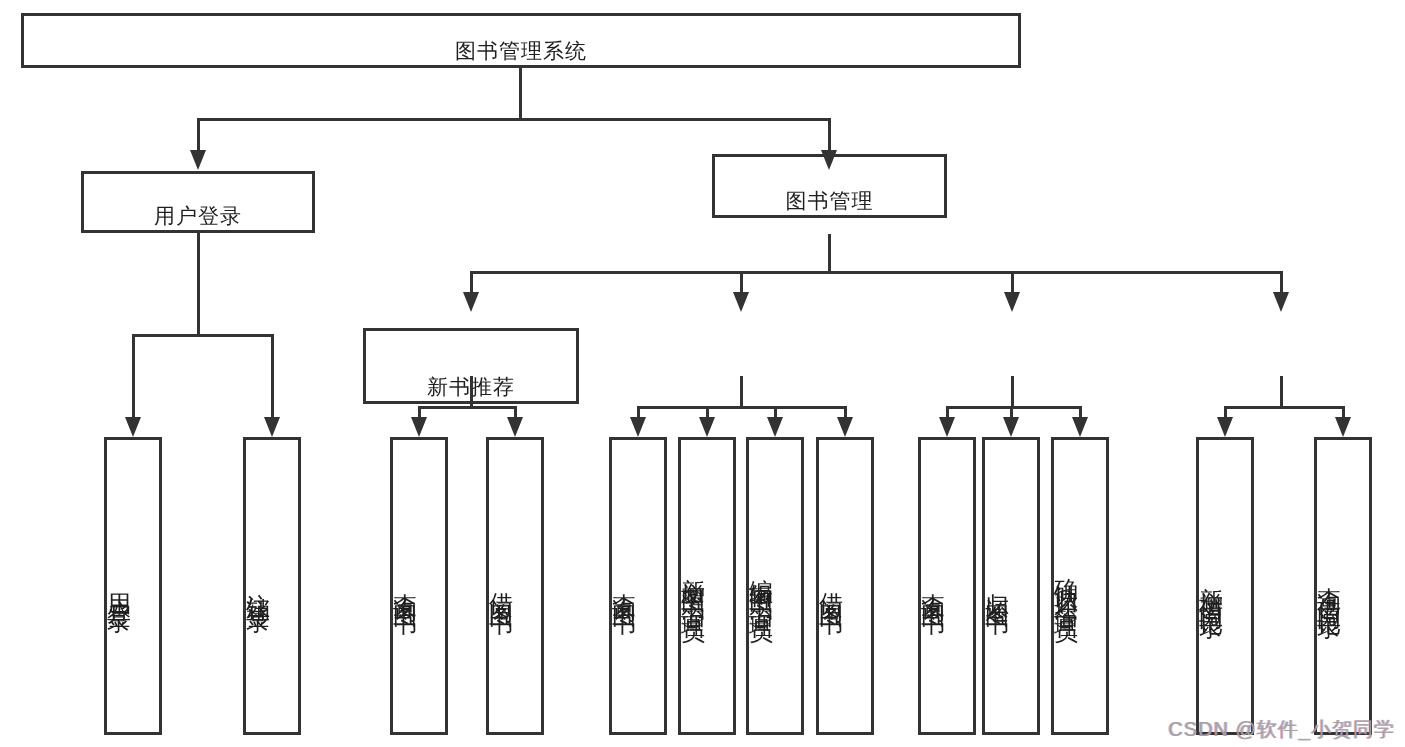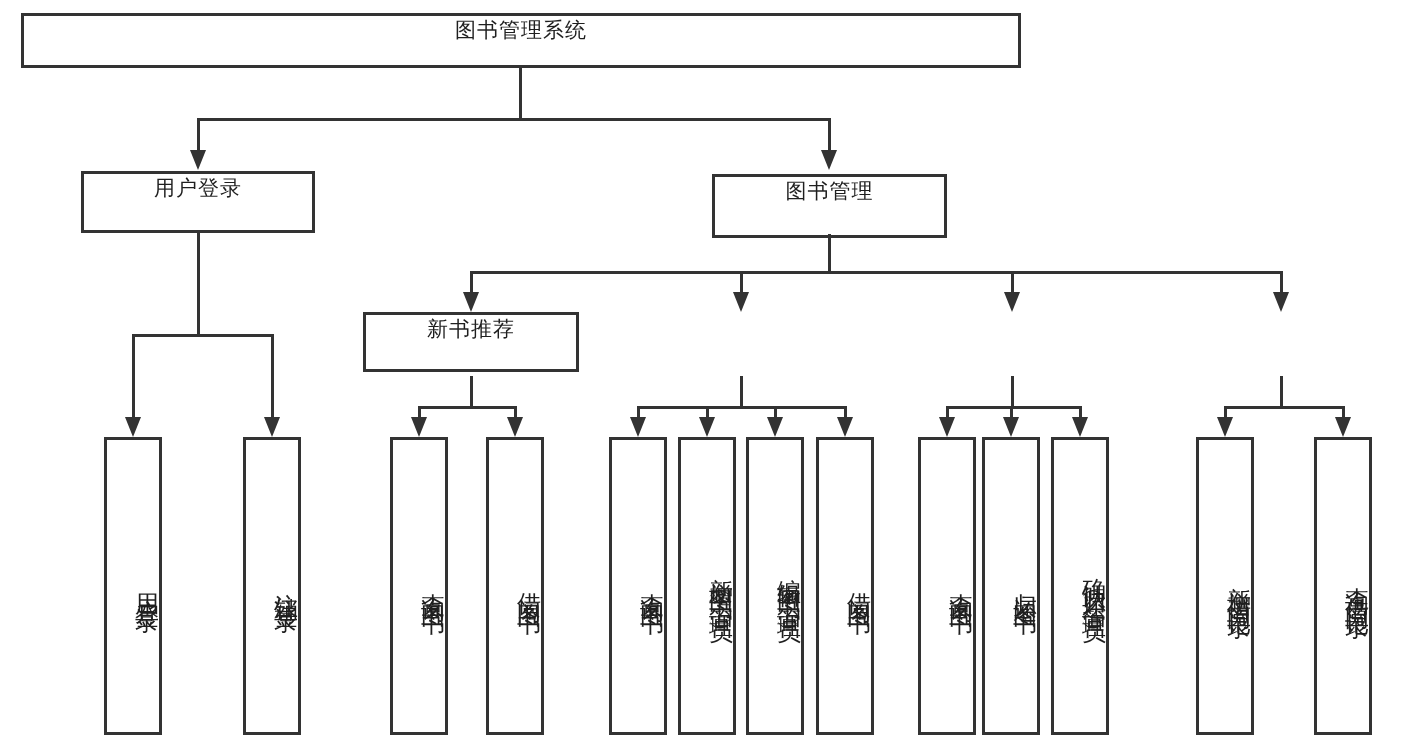--- a/index.html
+++ b/index.html
@@ -10,21 +10,21 @@
   }
   *{box-sizing:border-box;margin:0;padding:0}
   html,body{background:var(--background)}
   body{font-family:"Liberation Sans","DejaVu Sans",sans-serif;color:var(--text)}
   .stage{
     position:relative;width:1405px;height:747px;background:var(--background);
     overflow:hidden;
   }
   .node{
     position:absolute;background:#fff;border:3px solid var(--line);
-    display:flex;align-items:flex-start;justify-content:center;
+    display:flex;align-items:flex-end;justify-content:center;
     font-size:21px;letter-spacing:1px;color:var(--text);
   }
   .leaf{
     writing-mode:vertical-rl;text-orientation:mixed;
     font-size:24px;letter-spacing:6px;line-height:1;
   }
   .vline{position:absolute;width:3px;background:var(--line)}
   .hline{position:absolute;height:3px;background:var(--line)}
   .arrow{
     position:absolute;width:0;height:0;
@@ -43,25 +43,25 @@
 
 <div class="stage">
 
   <div class="node" style="left:21px;top:13px;width:1000px;height:55px">
     <span>图书管理系统</span>
   </div>
 
   <div class="node" style="left:81px;top:171px;width:234px;height:62px">
     <span>用户登录</span>
   </div>
-  <div class="node" style="left:712px;top:174px;width:235px;height:64px">
+  <div class="node" style="left:712px;top:154px;width:235px;height:64px">
     <span>图书管理</span>
   </div>
 
-  <div class="node" style="left:363px;top:312px;width:216px;height:60px">
+  <div class="node" style="left:363px;top:328px;width:216px;height:76px">
     <span>新书推荐</span>
   </div>
 
   <div class="node leaf" style="left:104px;top:437px;width:58px;height:298px">
     <span>用户登录</span>
   </div>
   <div class="node leaf" style="left:243px;top:437px;width:58px;height:298px">
     <span>注销登录</span>
   </div>
 
@@ -154,14 +154,15 @@
   <div class="vline" style="left:1079px;top:406px;height:12px"></div>
   <div class="arrow" style="left:1072px;top:417px"></div>
 
   <div class="vline" style="left:1280px;top:376px;height:32px"></div>
   <div class="hline" style="left:1224px;top:406px;width:120px"></div>
   <div class="vline" style="left:1224px;top:406px;height:12px"></div>
   <div class="arrow" style="left:1217px;top:417px"></div>
   <div class="vline" style="left:1342px;top:406px;height:12px"></div>
   <div class="arrow" style="left:1335px;top:417px"></div>
 
+  <div class="watermark">CSDN @软件_小贺同学</div>
 
 </div>
 
 </body></html>

